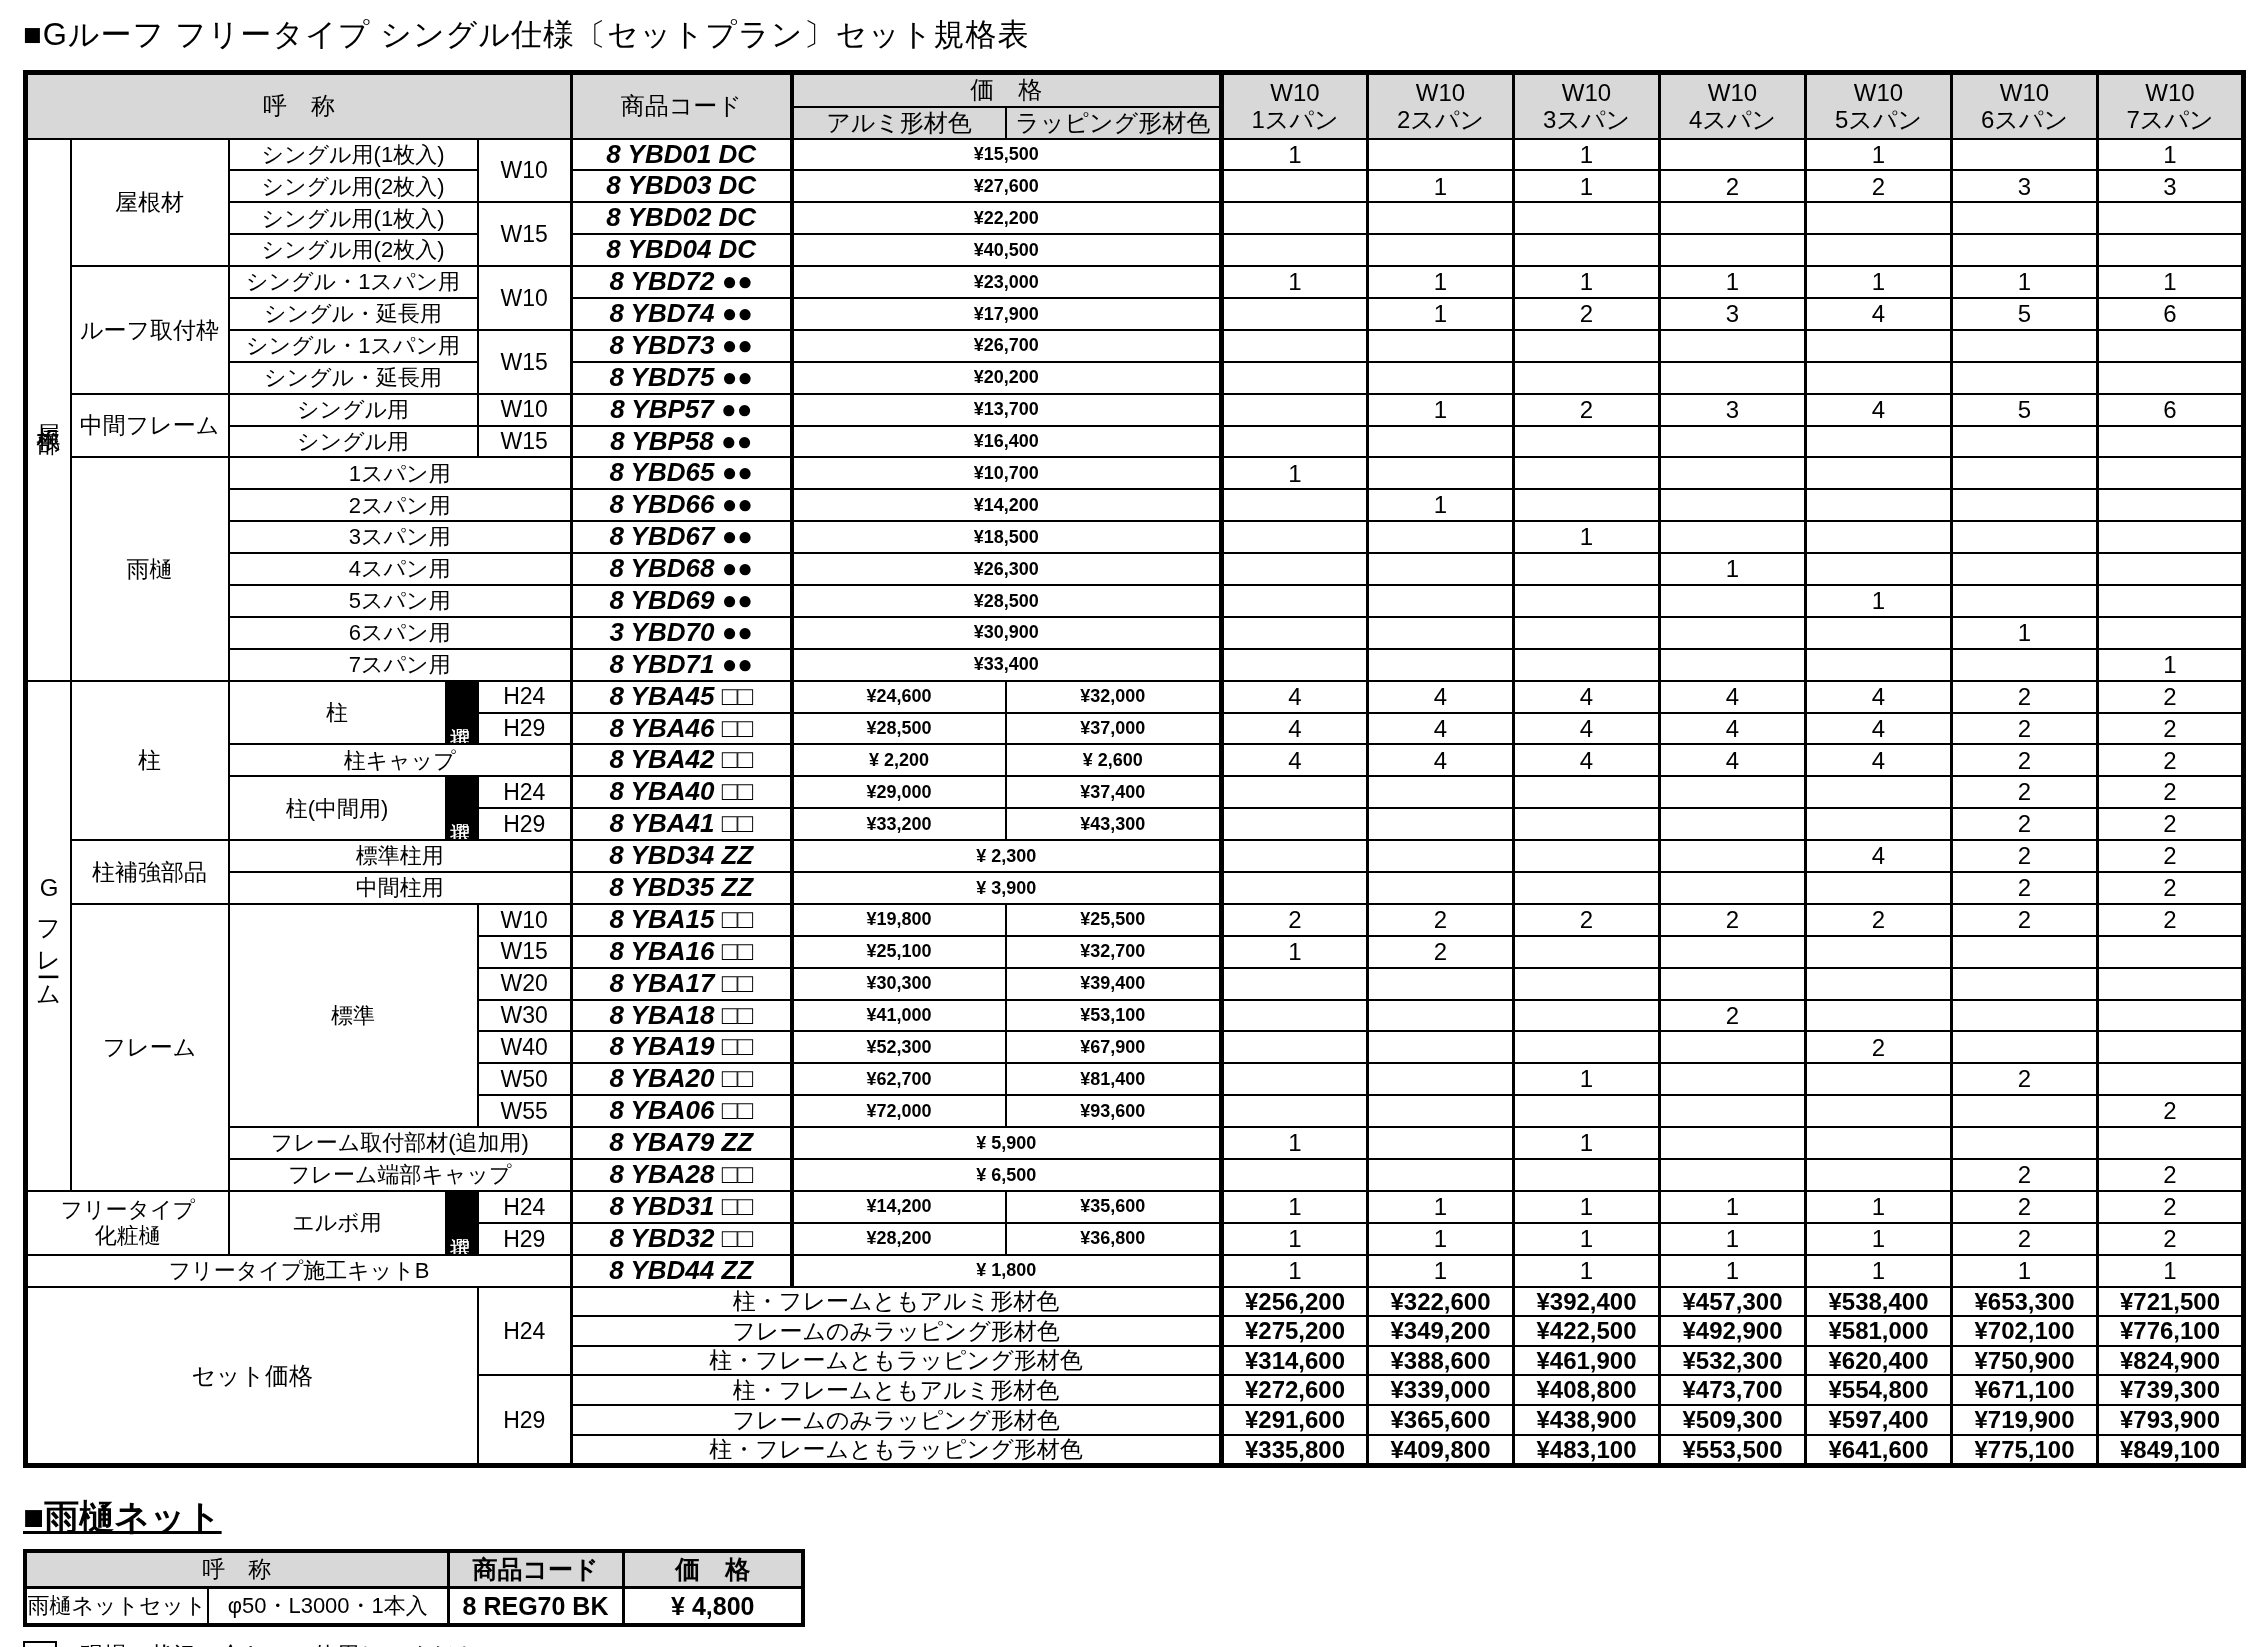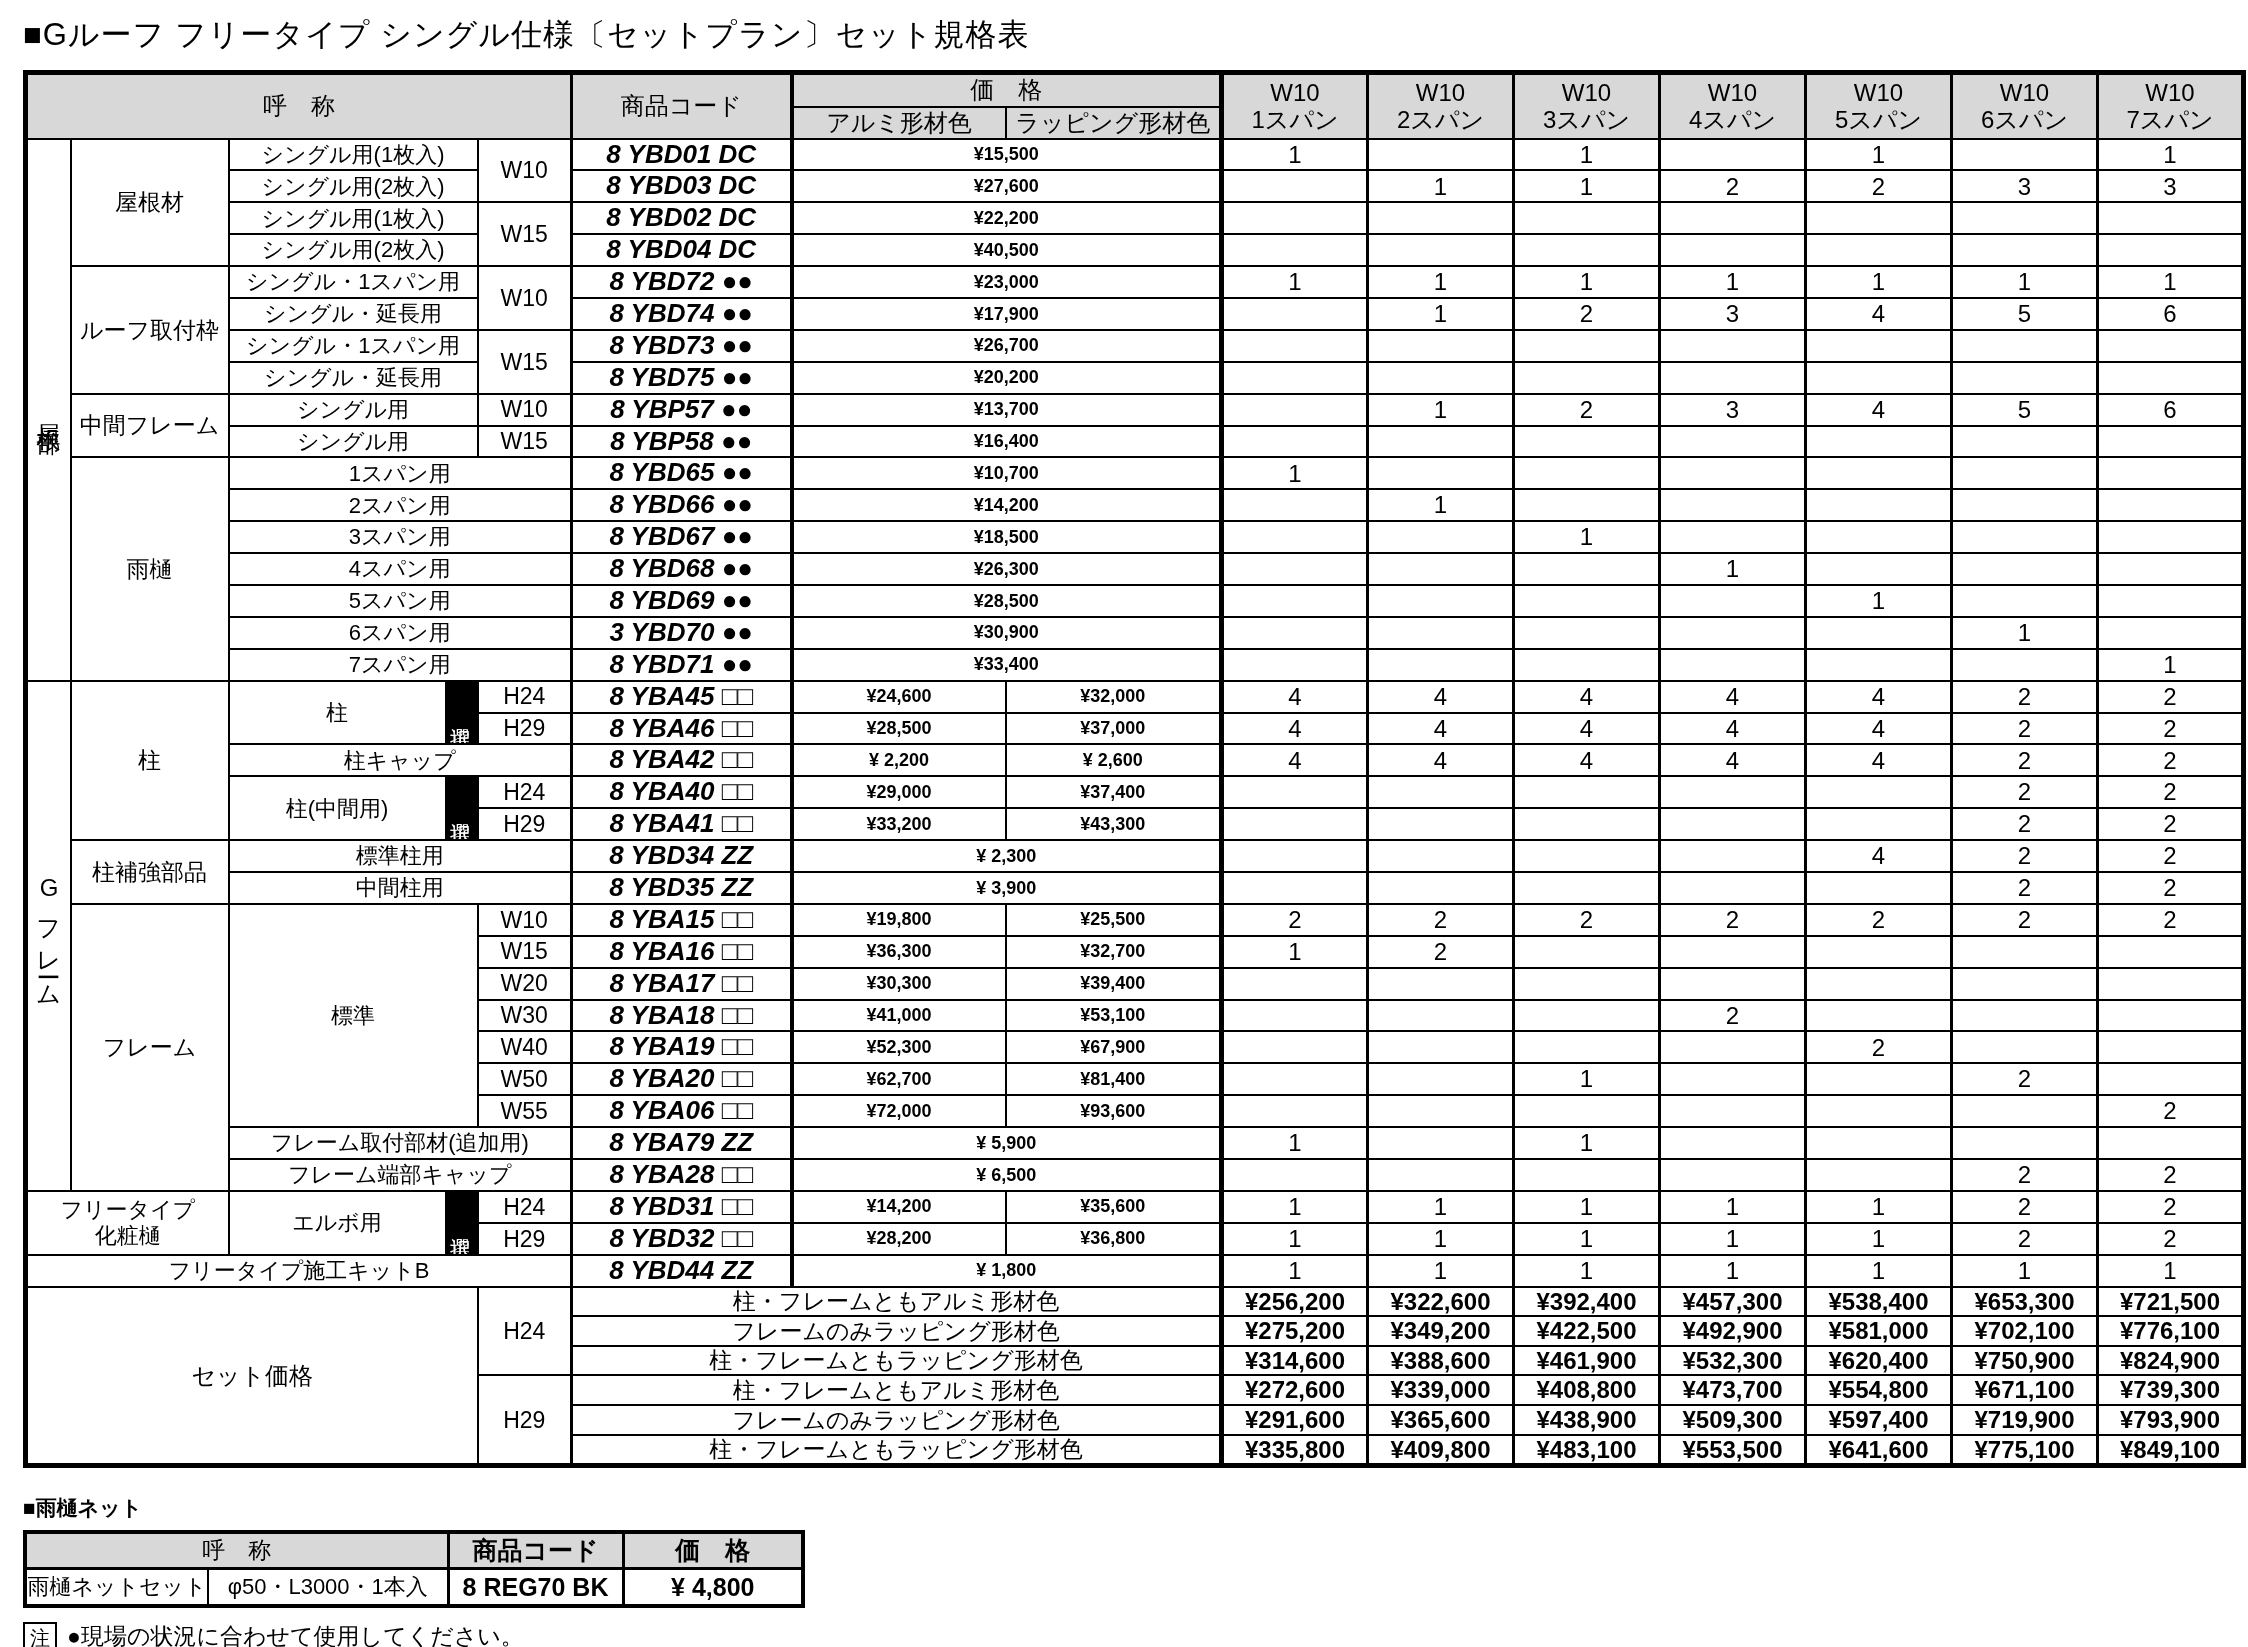--- a/index.html
+++ b/index.html
@@ -1,19 +1,19 @@
 <!DOCTYPE html>
 <html style="--hdrbg: #d8d8d8; --badgebg: #000000; --badgefg: #ffffff;"><head>
 <meta charset="utf-8">
 <style>
   html,body{margin:0;padding:0;background:#fff;}
   body{width:2248px;height:1647px;overflow:hidden;font-family:"Liberation Sans",sans-serif;color:#000;}
   .page{padding:14px 0 0 23px;}
   .title{font-size:31px;font-weight:normal;letter-spacing:1px;margin-bottom:14px;}
-  .title2{font-size:21px;font-weight:bold;margin:26px 12px 8px 0;}
+  .title2{font-size:35px;font-weight:bold;margin:26px 12px 8px 0;text-decoration:underline;}
 
   table.main{border-collapse:collapse;table-layout:fixed;width:2215px;border:5px solid #000;}
   table.main th,table.main td{border:2px solid #000;padding:0;text-align:center;vertical-align:middle;overflow:hidden;line-height:1.15;}
   table.main thead tr.h1{height:34px;}
   table.main thead tr.h2{height:32px;}
   table.main tbody tr{height:29px;}
   table.main th{background:var(--hdrbg,#d8d8d8);font-weight:normal;font-size:24px;}
   th.spanhdr{white-space:pre-line;font-size:23px;line-height:1.15;}
   th.hb,td.bb4{border-bottom-width:4px;}
   td.bb5{border-bottom-width:5px;}
@@ -432,21 +432,21 @@
           <td class="qty col8">2</td>
           <td class="qty col9">2</td>
           <td class="qty col10">2</td>
           <td class="qty col11">2</td>
           <td class="qty col12">2</td>
           <td class="qty col13">2</td>
         </tr>
         <tr>
           <td class="size col3">W15</td>
           <td class="code col4">8 YBA16 □□</td>
-          <td class="price col5">¥36,300</td>
+          <td class="price col5">¥25,100</td>
           <td class="price col6">¥32,700</td>
           <td class="qty col7">1</td>
           <td class="qty col8">2</td>
           <td class="qty col9"></td>
           <td class="qty col10"></td>
           <td class="qty col11"></td>
           <td class="qty col12"></td>
           <td class="qty col13"></td>
         </tr>
         <tr>

